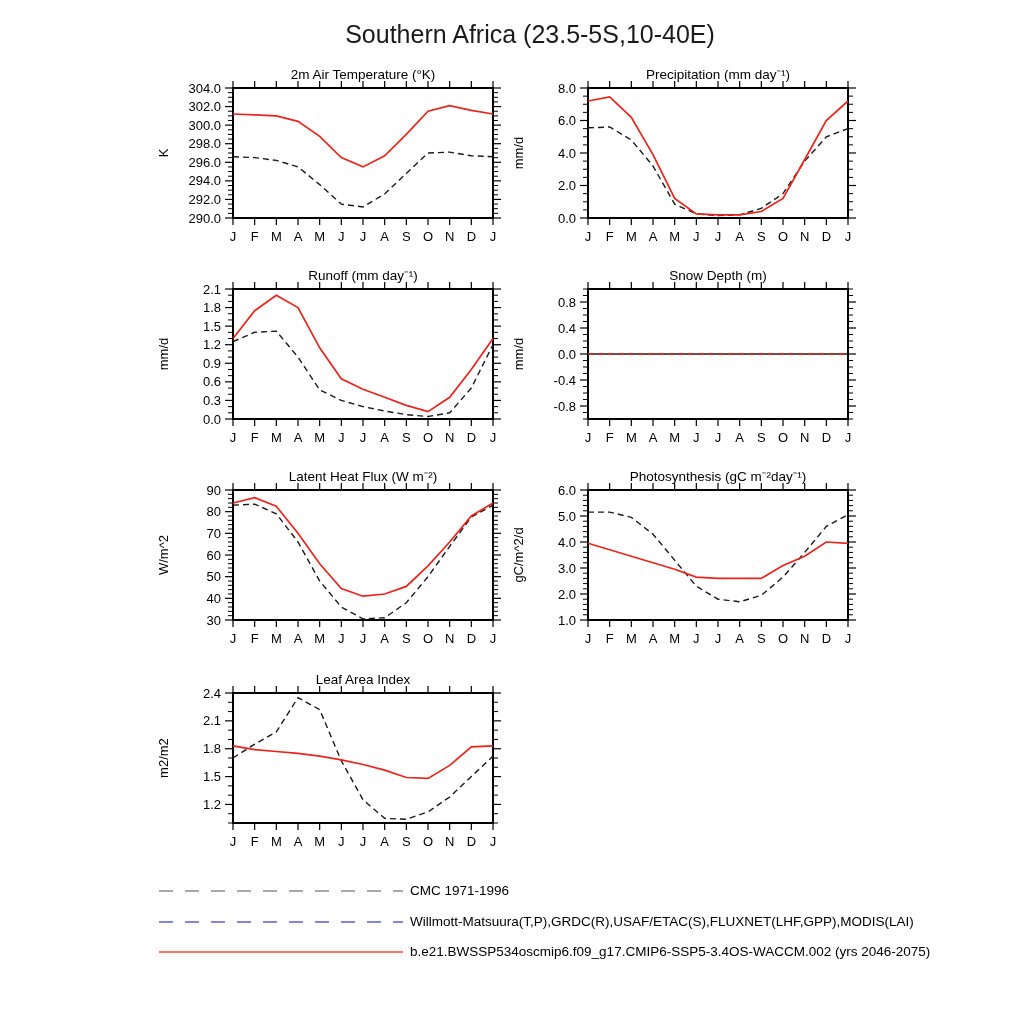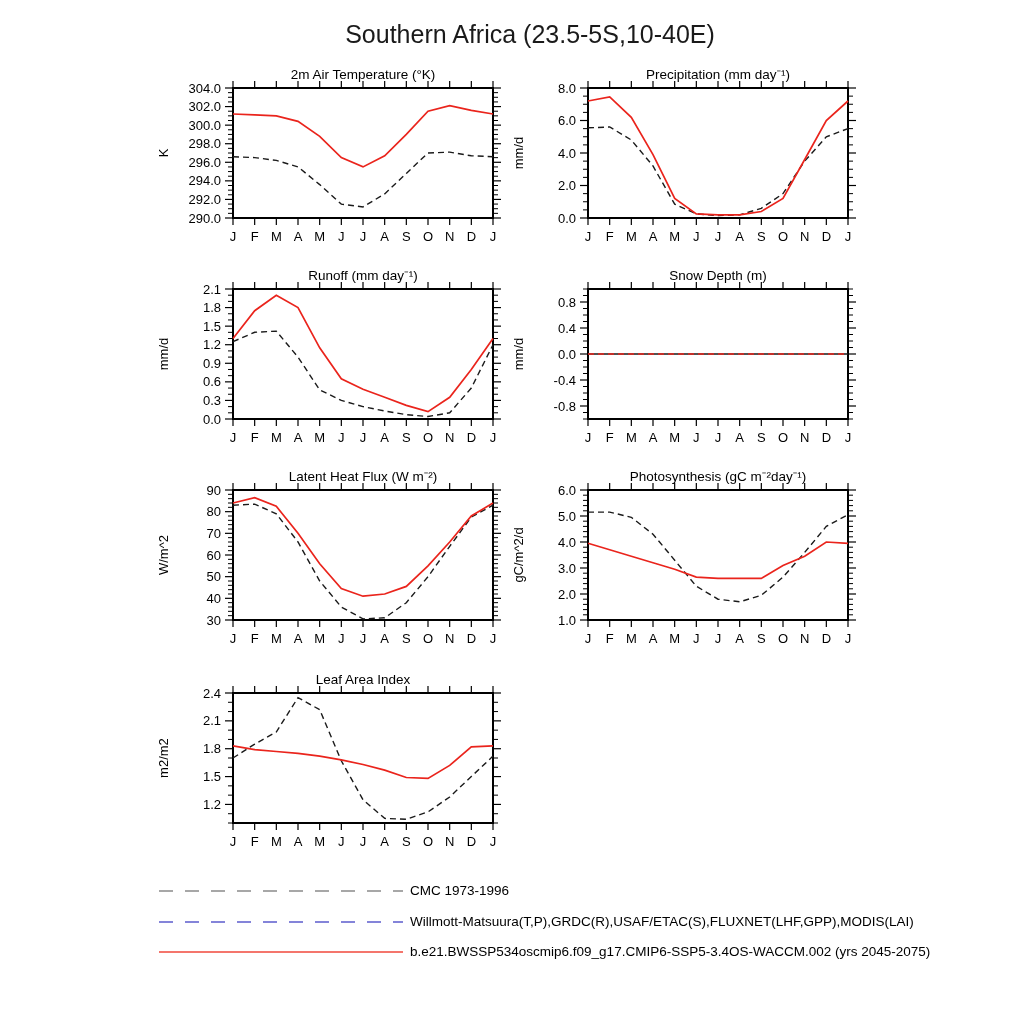--- a/index.html
+++ b/index.html
@@ -709,27 +709,27 @@
         <polyline points="85.0,95.0 106.7,81.1 128.3,69.0 150.0,34.6 171.7,46.7 193.3,97.8 215.0,136.8 236.7,155.4 258.3,156.3 280.0,148.9 301.7,134.0 323.3,113.6 345.0,93.1" fill="none" stroke="#1a1a1a" stroke-width="1.4" stroke-dasharray="6,4"></polyline>
         <polyline points="85.0,82.9 106.7,86.6 128.3,88.5 150.0,90.4 171.7,93.1 193.3,96.9 215.0,101.5 236.7,107.1 258.3,114.5 280.0,115.4 301.7,102.4 323.3,83.9 345.0,82.9" fill="none" stroke="#ea241c" stroke-width="1.7"></polyline>
       </svg></div>
   </div>
 
 <div class="legend">
   <div class="legend-item" style="left: 0px; top: 881px;">
     <div class="legend-line"><svg width="244" height="20" viewBox="0 0 244 20">
           <line x1="0" y1="10" x2="244" y2="10" stroke="#8a8a8a" stroke-width="1.6" stroke-dasharray="14,12"></line>
         </svg></div>
-    <div class="legend-label">CMC 1973-1996</div>
+    <div class="legend-label">CMC 1971-1996</div>
   </div>
   <div class="legend-item" style="left: 0px; top: 912px;">
     <div class="legend-line"><svg width="244" height="20" viewBox="0 0 244 20">
           <line x1="0" y1="10" x2="244" y2="10" stroke="#5c5ccd" stroke-width="1.6" stroke-dasharray="14,12"></line>
         </svg></div>
     <div class="legend-label">Willmott-Matsuura(T,P),GRDC(R),USAF/ETAC(S),FLUXNET(LHF,GPP),MODIS(LAI)</div>
   </div>
   <div class="legend-item" style="left: 0px; top: 942px;">
     <div class="legend-line"><svg width="244" height="20" viewBox="0 0 244 20">
           <line x1="0" y1="10" x2="244" y2="10" stroke="#f0473b" stroke-width="1.6"></line>
         </svg></div>
-    <div class="legend-label">b.e21.BWSSP534oscmip6.f09_g17.CMIP6-SSP5-3.4OS-WACCM.002 (yrs 2045-2075)</div>
+    <div class="legend-label">b.e21.BWSSP534oscmip6.f09_g17.CMIP6-SSP5-3.4OS-WACCM.002 (yrs 2046-2075)</div>
   </div>
 </div>
 
 </body></html>

